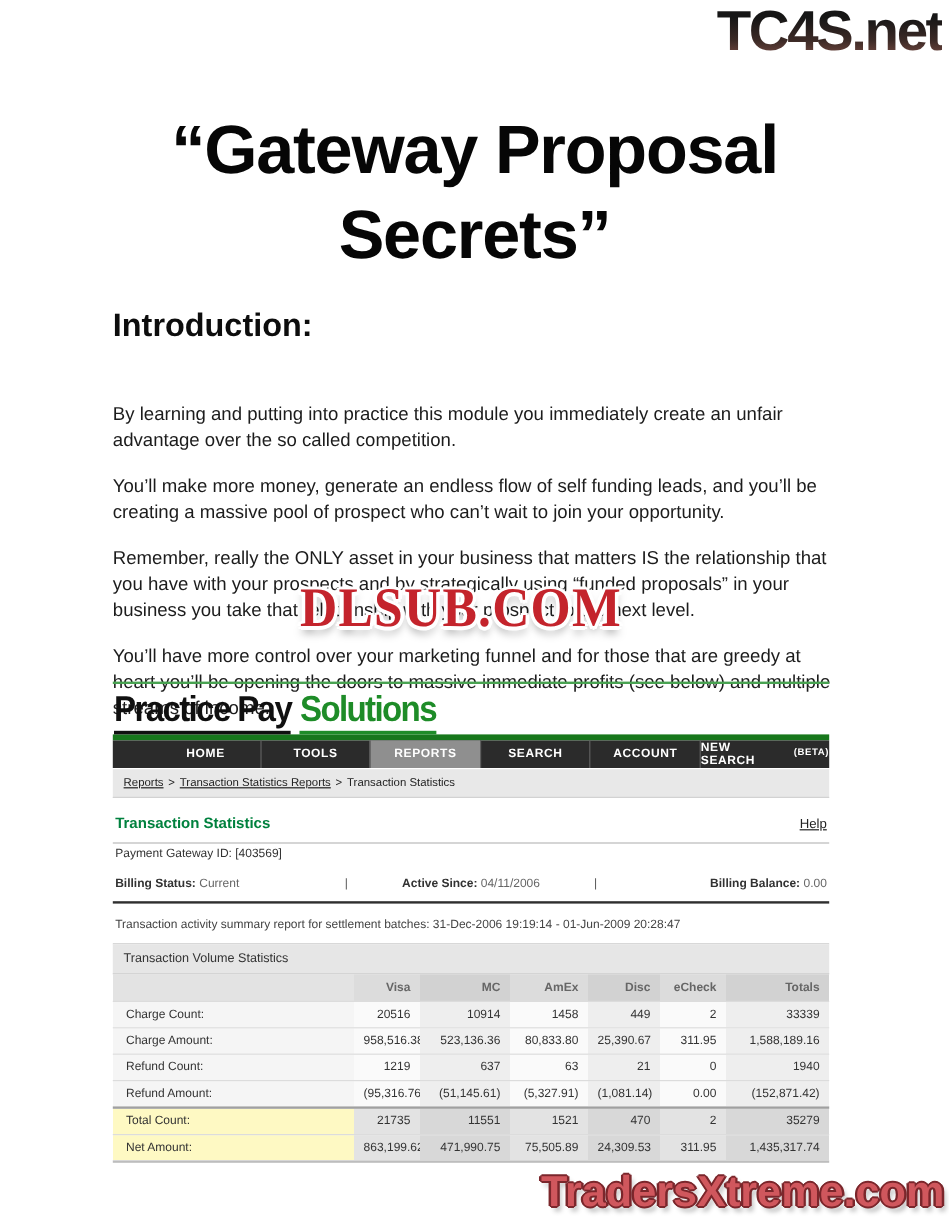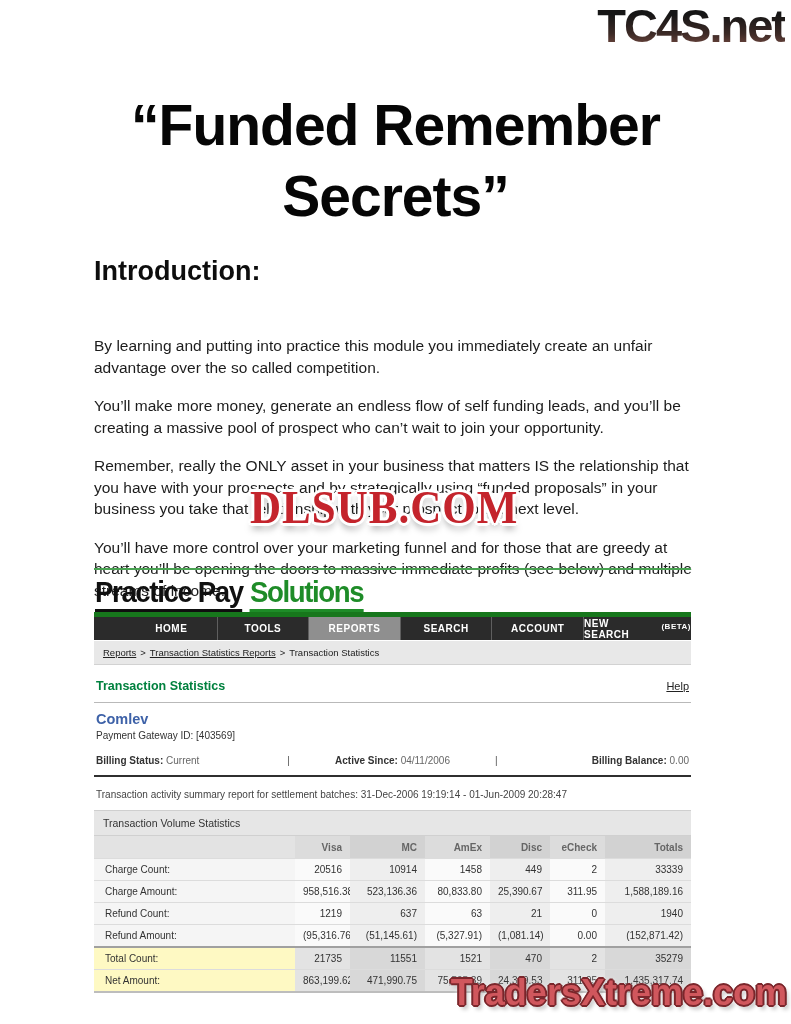--- a/index.html
+++ b/index.html
@@ -87,21 +87,21 @@
       -2px 0 0 #7b272c,2px 0 0 #7b272c,0 2px 0 #7b272c,0 -2px 0 #7b272c,
       0 0 6px #ffffff,3px 4px 4px rgba(0,0,0,.30);}
 </style>
 </head>
 <body>
 
 <div class="page">
 
   <div class="tc4s">TC4S.net</div>
 
-  <h1 class="title"><span>“Funded Remember</span><br><span>Secrets”</span></h1>
+  <h1 class="title"><span>“Gateway Proposal</span><br><span>Secrets”</span></h1>
 
   <h2 class="intro">Introduction:</h2>
 
   <div class="paras">
     <p>By learning and putting into practice this module you immediately create an unfair advantage over the so called competition.</p>
     <p>You’ll make more money, generate an endless flow of self funding leads, and you’ll be creating a massive pool of prospect who can’t wait to join your opportunity.</p>
     <p>Remember, really the ONLY asset in your business that matters IS the relationship that you have with your prospects and by strategically using “funded proposals” in your business you take that relationship with your prospect to the next level.</p>
     <p>You’ll have more control over your marketing funnel and for those that are greedy at heart you’ll be opening the doors to massive immediate profits (see below) and multiple streams of income.</p>
   </div>
 
@@ -135,21 +135,20 @@
       <span class="sep">&gt;</span>
       <span>Transaction Statistics</span>
     </div>
 
     <div class="section-row">
       <span class="section-title">Transaction Statistics</span>
       <a class="help">Help</a>
     </div>
     <div class="hr1"></div>
 
-    <div class="comlev">Comlev</div>
     <div class="gateway">Payment Gateway ID: [403569]</div>
 
     <div class="billing">
       <span class="cell c1"><b>Billing Status:</b> <span>Current</span></span>
       <span class="pipe">|</span>
       <span class="cell c2"><b>Active Since:</b> <span>04/11/2006</span></span>
       <span class="pipe">|</span>
       <span class="cell c3"><b>Billing Balance:</b> <span>0.00</span></span>
     </div>
     <div class="hr2"></div>

